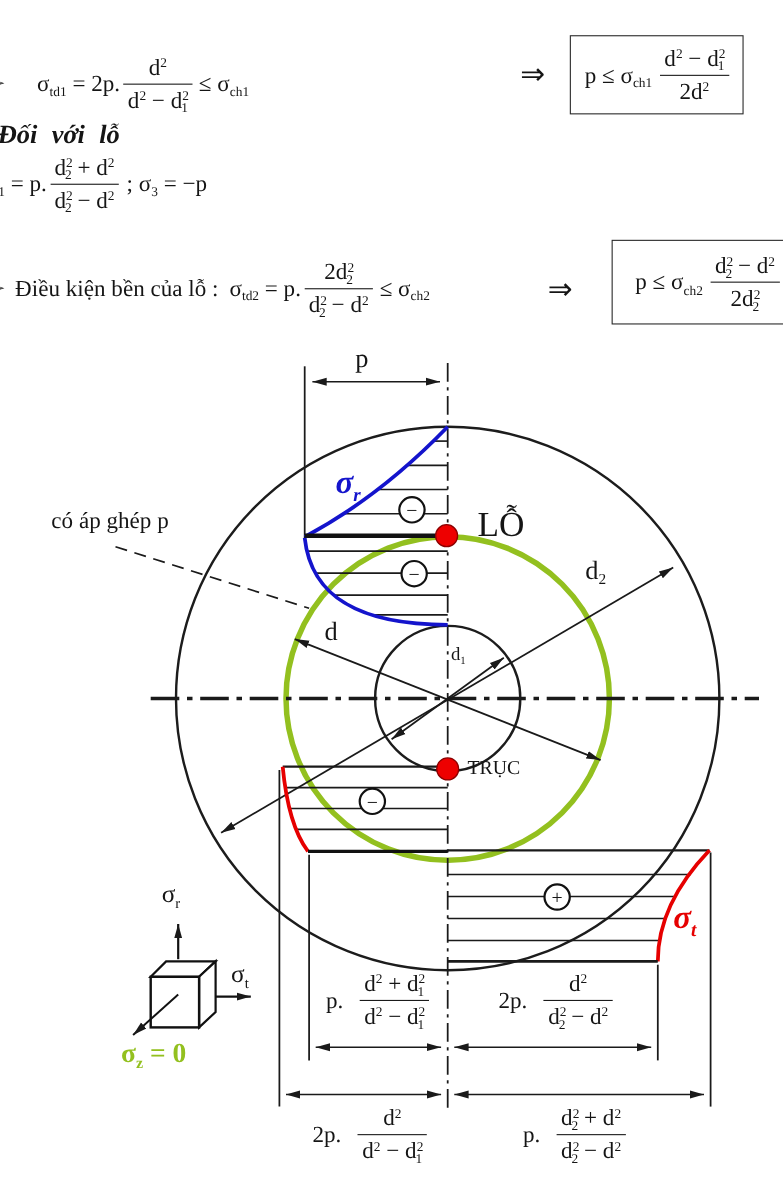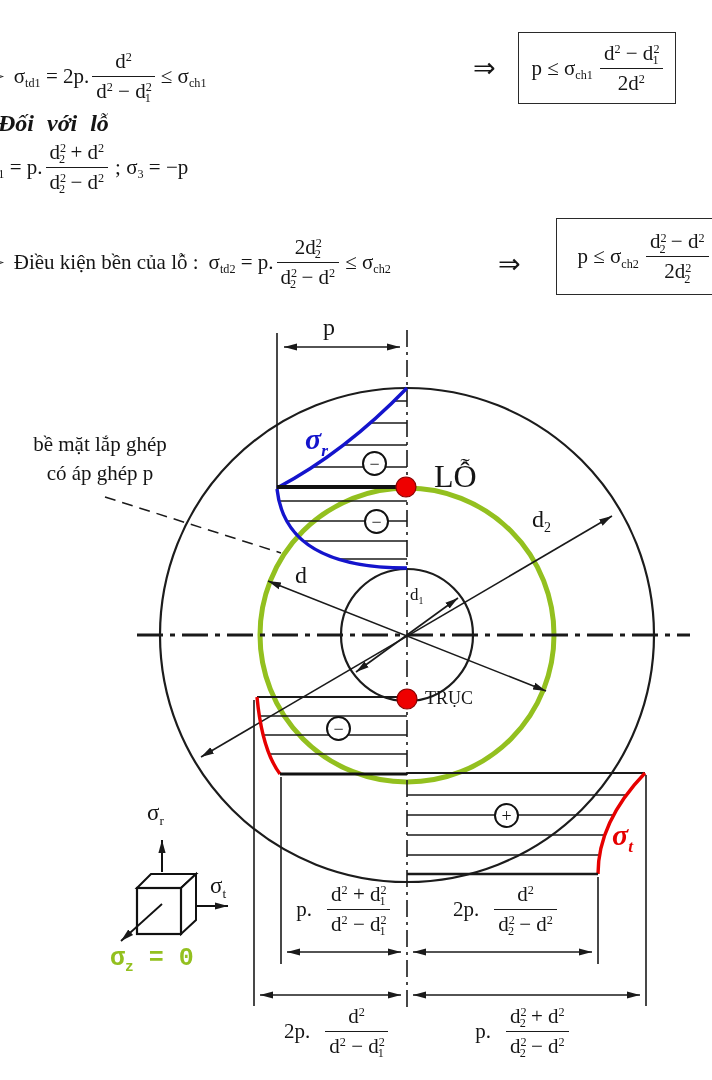--- a/index.html
+++ b/index.html
@@ -30,21 +30,21 @@
 
   .lab { position:absolute; font-size:23px; white-space:nowrap; }
   .note { position:absolute; text-align:center; font-size:21px; line-height:1.4; }
   .badge { position:absolute; width:21px; height:21px; border:2px solid #111; border-radius:50%;
            background:#fff; display:flex; align-items:center; justify-content:center;
            font-size:18px; line-height:1; }
   .dim { position:absolute; display:flex; align-items:center; justify-content:center;
          font-size:21px; white-space:nowrap; }
   .blue { color:#1414cc; }
   .red  { color:#e60000; }
-  .green{ color:#93c01f;font-family:Liberation Mono, monospace; }
+  .green{ color:#93c01f; }
   .bold { font-weight:bold; }
   .ital { font-style:italic; }
 </style>
 </head>
 <body>
 
 <div class="page">
 
   <svg class="art" width="712" height="1080" viewBox="0 0 712 1080">
     <defs>
@@ -130,21 +130,21 @@
       <polygon points="181,888 196,874 196,920 181,934" stroke-width="2"></polygon>
       <rect x="137" y="888" width="44" height="46" stroke-width="2.2"></rect>
       <line x1="162" y1="872" x2="162" y2="840" stroke-width="2" marker-end="url(#mA)"></line>
       <line x1="196" y1="906" x2="228" y2="906" stroke-width="2" marker-end="url(#mA)"></line>
       <line x1="162" y1="904" x2="121" y2="941" stroke-width="1.8" marker-end="url(#mA)"></line>
     </g>
   </svg>
 
   <div class="frow" style="left:-7px; top:44px">
     <span class="bullet">➢</span>
-    <span class="m" style="margin-left:0">σ<sub>td1</sub> = 2p.</span>
+    <span class="m" style="margin-left:20px">σ<sub>td1</sub> = 2p.</span>
     <span class="frac m" style="margin-left:3px">
       <span class="fnum">d<sup>2</sup></span>
       <span class="fden">d<sup>2</sup> − d<sup>2</sup><sub>1</sub></span>
     </span>
     <span class="m" style="margin-left:6px">≤ σ<sub>ch1</sub></span>
   </div>
   <div class="implies" style="left:473px; top:52px">⇒</div>
   <div class="fbox" style="left:518px; top:32px; width:156px; height:70px">
     <span class="m">p ≤ σ<sub>ch1</sub></span>
     <span class="frac m" style="margin-left:7px">
@@ -177,21 +177,21 @@
   <div class="implies" style="left:498px; top:248px">⇒</div>
   <div class="fbox" style="left:556px; top:218px; width:172px; height:75px">
     <span class="m">p ≤ σ<sub>ch2</sub></span>
     <span class="frac m" style="margin-left:7px">
       <span class="fnum">d<sup>2</sup><sub>2</sub> − d<sup>2</sup></span>
       <span class="fden">2d<sup>2</sup><sub>2</sub></span>
     </span>
   </div>
 
   <div class="note" style="left:4px; top:430px; width:192px">
-    <span>bề mặt lắp ghép</span><br>
+    <br>
     <span>có áp ghép p</span>
   </div>
 
   <div class="lab" style="left:323px; top:314px; font-size:24px">p</div>
 
   <div class="lab m blue bold ital" style="left:305px; top:422px; font-size:30px">σ<sub>r</sub></div>
   <div class="lab m red bold ital" style="left:612px; top:818px; font-size:30px">σ<sub>t</sub></div>
 
   <div class="lab" style="left:434px; top:458px; font-size:32px">LỖ</div>
   <div class="lab" style="left:425px; top:688px; font-size:18px">TRỤC</div>

